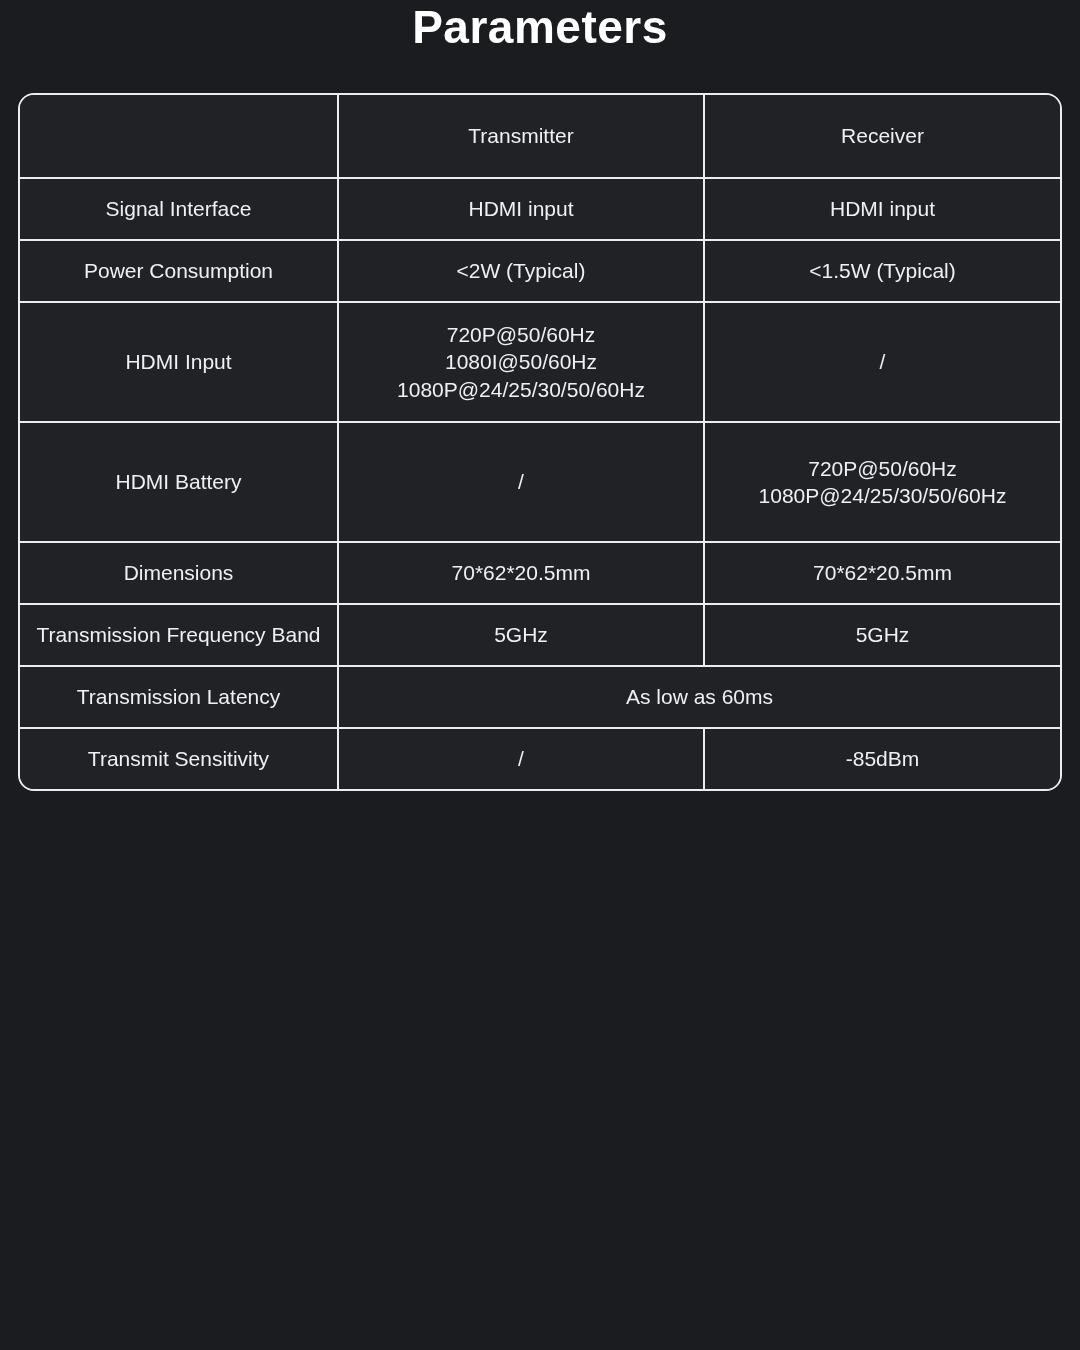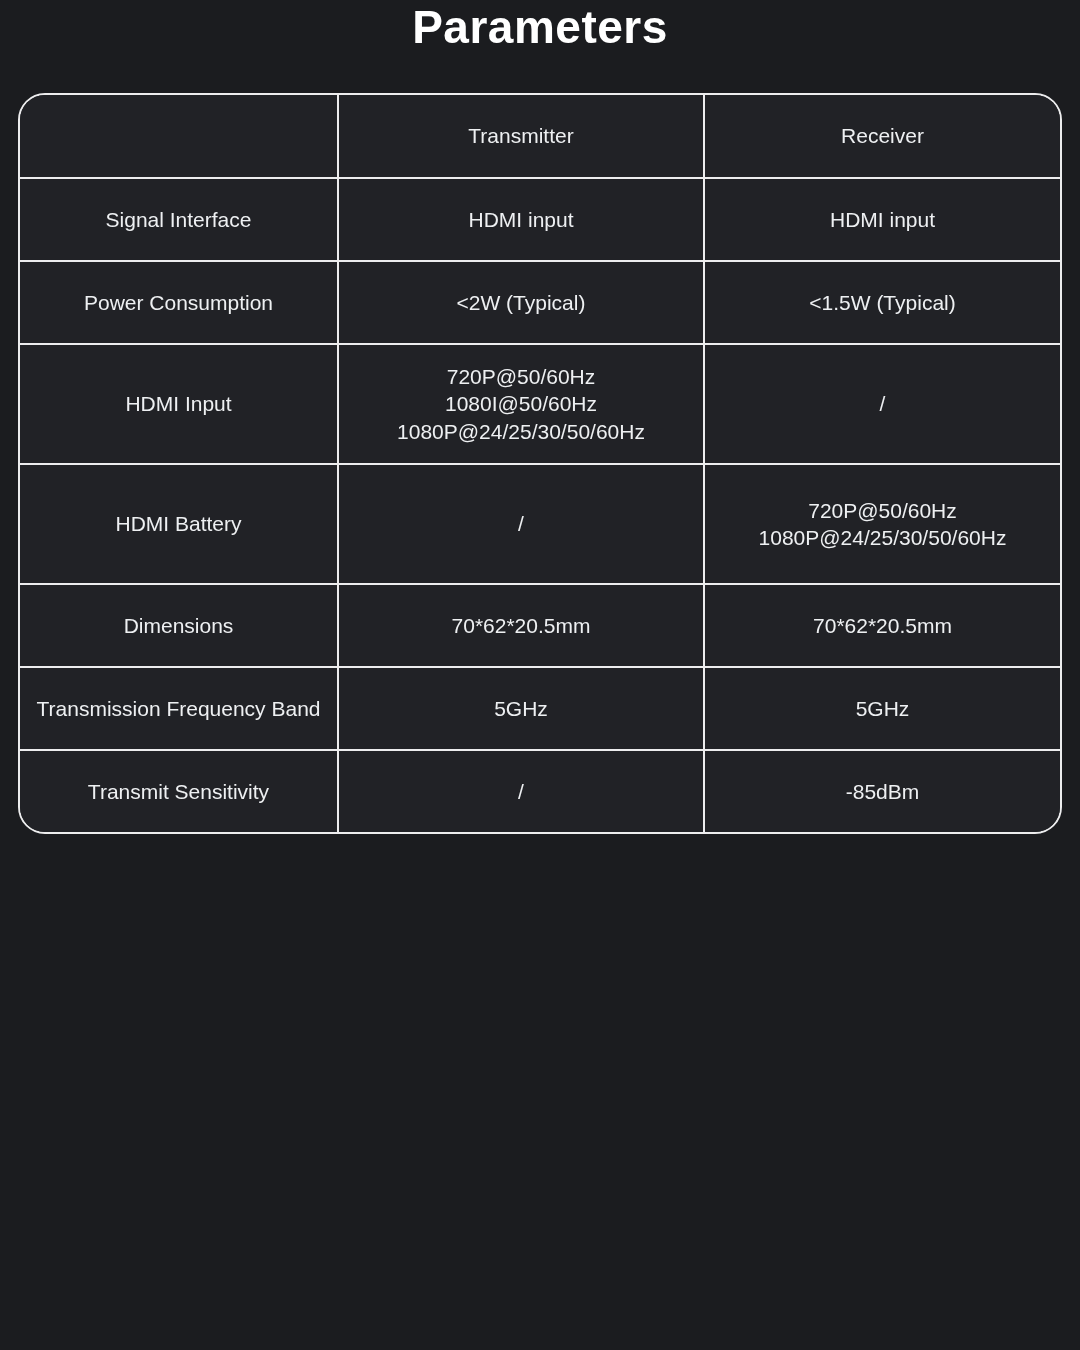--- a/index.html
+++ b/index.html
@@ -21,21 +21,21 @@
   }
   .page-title {
     font-size: 46px;
     font-weight: 800;
     letter-spacing: 0.5px;
     color: #ffffff;
   }
   .table-wrap {
     margin: 0 18px;
     border: 2px solid #ededee;
-    border-radius: 27px;
+    border-radius: 16px;
     overflow: hidden;
     background: #212226;
   }
   table.spec-table {
     border-collapse: collapse;
     width: calc(100% + 4px);
     margin: -2px;
     table-layout: fixed;
   }
   table.spec-table th,
@@ -44,21 +44,21 @@
     background: #212226;
     text-align: center;
     vertical-align: middle;
     font-size: 21px;
     font-weight: 400;
     color: #eef0f2;
     padding: 6px 10px;
     white-space: pre-line;
     line-height: 1.3;
   }
-  tr.row-normal  { height: 83px; margin-left: 20px; }
+  tr.row-normal  { height: 62px; margin-left: 20px; }
   tr.row-header  { height: 84px; }
   tr.row-tall    { height: 120px; }
 </style>
 </head>
 <body>
 
 <div class="page-header">
   <div class="page-title">Parameters</div>
 </div>
 
@@ -112,20 +112,24 @@
         <td>70*62*20.5mm</td>
       </tr>
 
       <tr class="row-normal">
         <td>Transmission Frequency Band</td>
         <td>5GHz</td>
         <td>5GHz</td>
       </tr>
 
 
+      <tr class="row-normal">
+        <td>Transmission Latency</td>
+        <td colspan="2">As low as 60ms</td>
+      </tr>
 
       <tr class="row-normal">
         <td>Transmit Sensitivity</td>
         <td>/</td>
         <td>-85dBm</td>
       </tr>
 
     </tbody>
   </table>
 </div>

